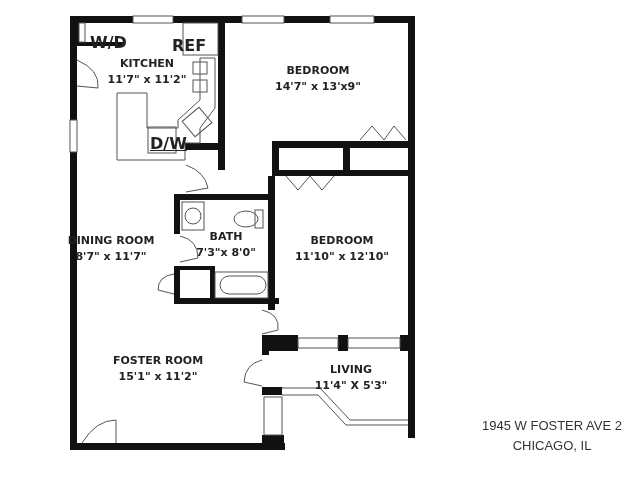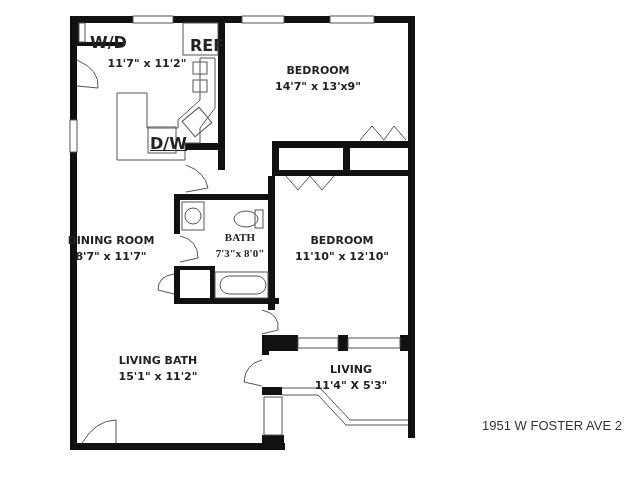--- a/index.html
+++ b/index.html
@@ -91,46 +91,48 @@
     <path d="M262 360 Q245 364 244 382 L262 386"></path>
     <path d="M82 443 Q96 420 116 420 V443"></path>
     <path d="M286 176 L298 190 L310 176"></path>
     <path d="M310 176 L322 190 L334 176"></path>
     <path d="M360 140 L372 126 L384 140"></path>
     <path d="M384 140 L394 126 L406 140"></path>
   </g>
 </svg>
 
 <div class="fix" style="left:90px;top:33px;">W/D</div>
-<div class="fix" style="left:190px;top:36px;">REF</div>
+<div class="fix" style="left:172px;top:36px;">REF</div>
 <div class="fix" style="left:150px;top:134px;text-decoration:underline;">D/W</div>
 
 <div class="lbl" style="left:147px;top:56px;">
+  <div>KITCHEN</div>
   <div>11'7" x 11'2"</div>
 </div>
 <div class="lbl" style="left:318px;top:63px;">
   <div>BEDROOM</div>
   <div>14'7" x 13'x9"</div>
 </div>
 <div class="lbl" style="left:111px;top:233px;">
   <div>DINING ROOM</div>
   <div>8'7" x 11'7"</div>
 </div>
-<div class="lbl" style="left:240px;top:229px;font-family:Liberation Serif, serif;">
+<div class="lbl" style="left:226px;top:229px;">
   <div>BATH</div>
   <div>7'3"x 8'0"</div>
 </div>
 <div class="lbl" style="left:342px;top:233px;">
   <div>BEDROOM</div>
   <div>11'10" x 12'10"</div>
 </div>
 <div class="lbl" style="left:158px;top:353px;">
-  <div>LIVING BATH</div>
+  <div>FOSTER ROOM</div>
   <div>15'1" x 11'2"</div>
 </div>
 <div class="lbl" style="left:351px;top:362px;">
   <div>LIVING</div>
   <div>11'4" X 5'3"</div>
 </div>
 
 <div class="addr">
-  <div>1951 W FOSTER AVE 2</div>
+  <div>1945 W FOSTER AVE 2</div>
+  <div>CHICAGO, IL</div>
 </div>
 
 </body></html>

